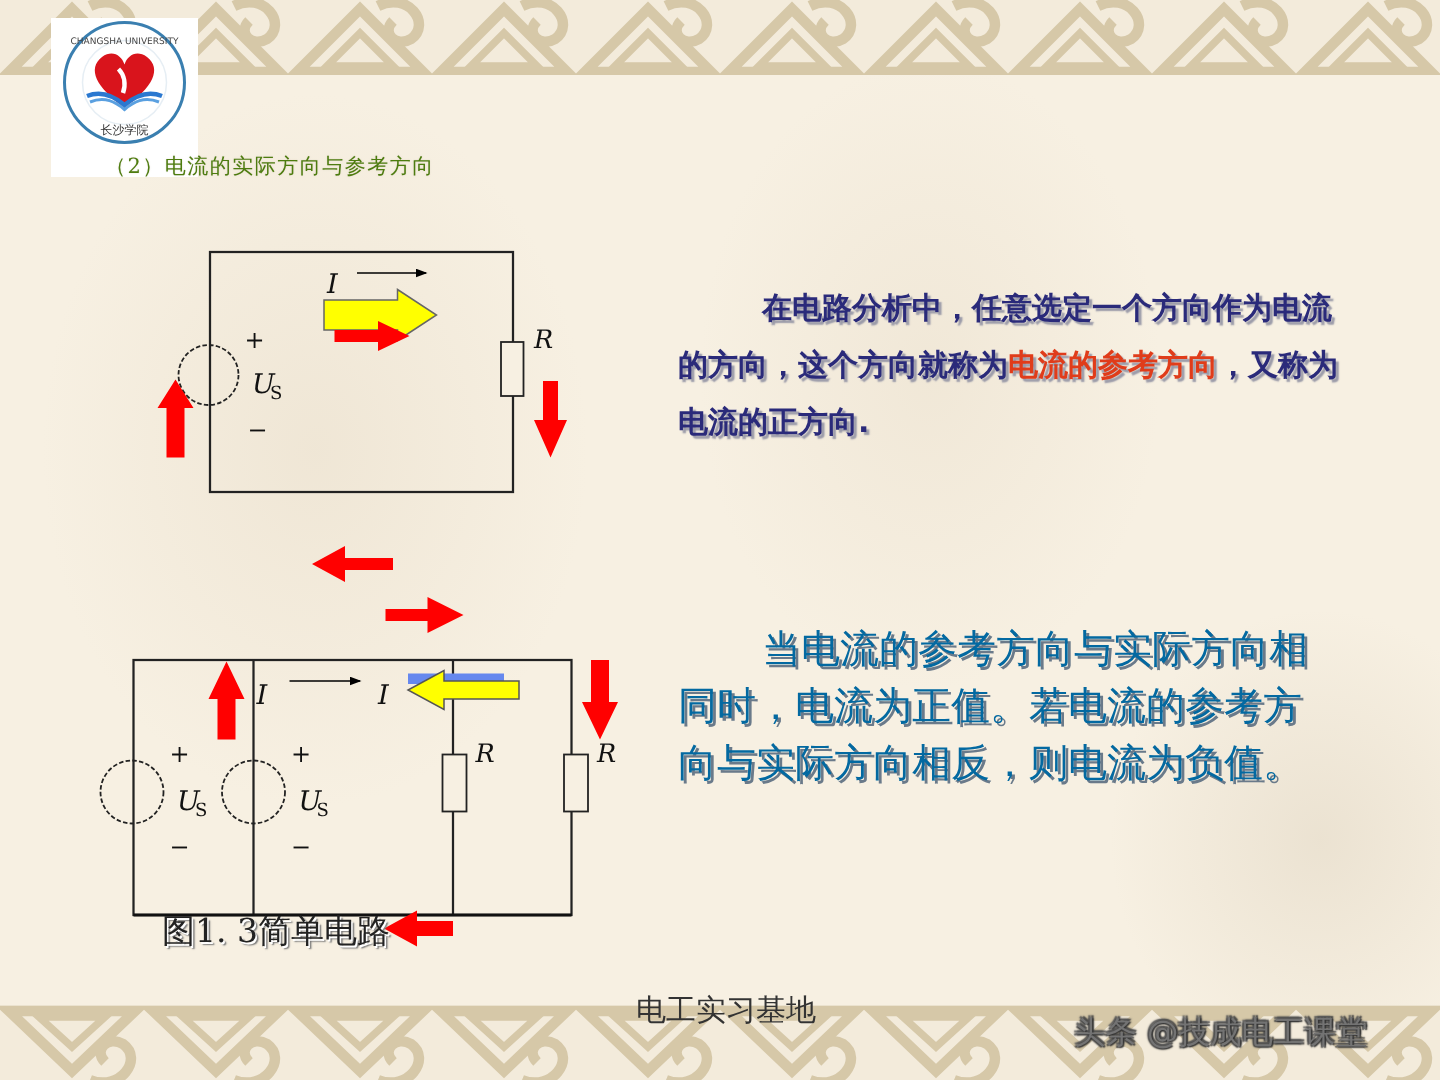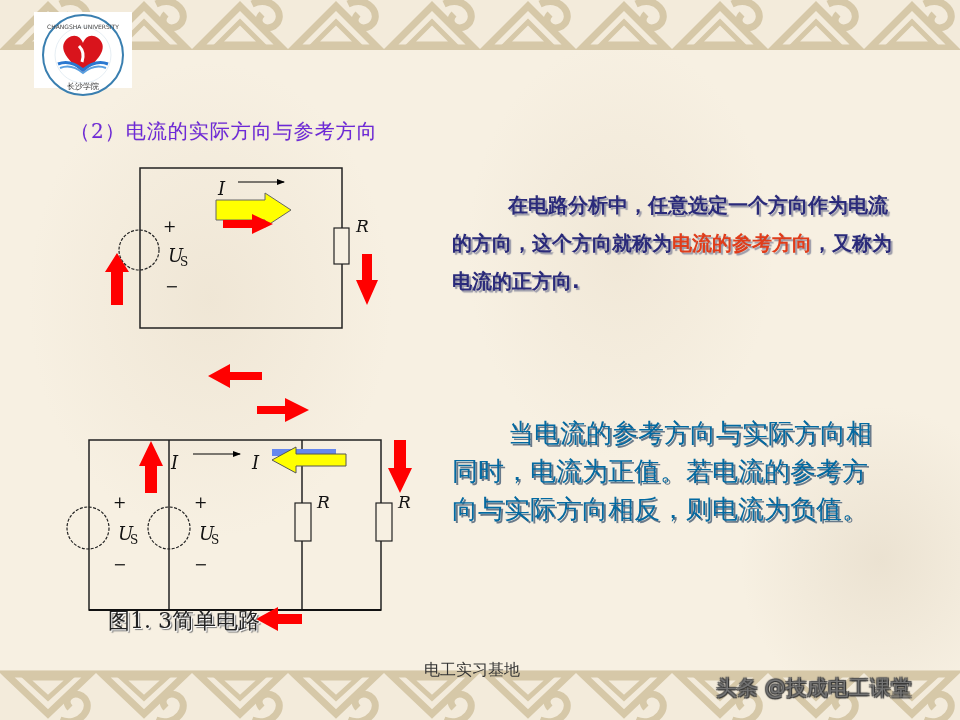--- a/index.html
+++ b/index.html
@@ -8,35 +8,35 @@
   .bg { position:absolute; inset:0;
         background:
           radial-gradient(ellipse 260px 340px at 210px 300px, rgba(225,212,190,0.35), transparent 70%),
           radial-gradient(ellipse 220px 300px at 620px 250px, rgba(225,212,190,0.30), transparent 70%),
           radial-gradient(ellipse 200px 220px at 880px 560px, rgba(200,185,160,0.25), transparent 70%),
           #f7f0e2; }
   .band { position:absolute; left:0; width:960px; height:50px; overflow:hidden; }
   .band.top { top:0; }
   .band.bottom { top:670px; }
   .band svg { display:block; }
-  .logo { position:absolute; left:34px; top:12px; width:98px; height:76px; background:#fff; }
-  .title { position:absolute; left:70px; top:118px; font-size:20px; color:#6d28d9;
+  .logo { position:absolute; left:34px; top:12px; width:98px; height:106px; background:#fff; }
+  .title { position:absolute; left:70px; top:102px; font-size:14px; color:#4d7c0f;
            text-shadow:0 0 1px rgba(200,190,170,0.6); letter-spacing:1px; }
   .para { position:absolute; font-size:20px; line-height:38px; font-weight:bold;
           font-family:"DejaVu Sans", sans-serif; }
   .para1 { left:452px; top:186px; width:440px; color:#2a2a7a;
            text-shadow:2px 2px 1px #9a9aa8; }
   .para1 .hl { color:#e03c1a; }
   .para2 { left:452px; top:414px; width:440px; color:#0369a1; font-weight:normal;
            font-family:"DejaVu Serif", serif; font-size:26px; line-height:38px;
            text-shadow:2px 2px 0 #6a7a8a; }
   .indent { display:inline-block; width:56px; }
   .caption { position:absolute; left:108px; top:606px; font-size:22px; color:#222;
              text-shadow:1px 1px 0 #fff, 2px 2px 1px #777; }
-  .footer { position:absolute; left:424px; top:660px; font-size:16px; color:#333; }
+  .footer { position:absolute; left:424px; top:660px; font-size:20px; color:#333; }
   .watermark { position:absolute; left:716px; top:674px; font-size:21px; color:#737373;
                font-family:"DejaVu Sans", sans-serif;
                text-shadow:1px 1px 1px #333, -1px -1px 1px #555, 1px -1px 1px #444, -1px 1px 1px #444; }
   .circuit { position:absolute; left:0; top:0; }
 </style>
 </head>
 <body>
 
 <div class="bg"></div>
 

